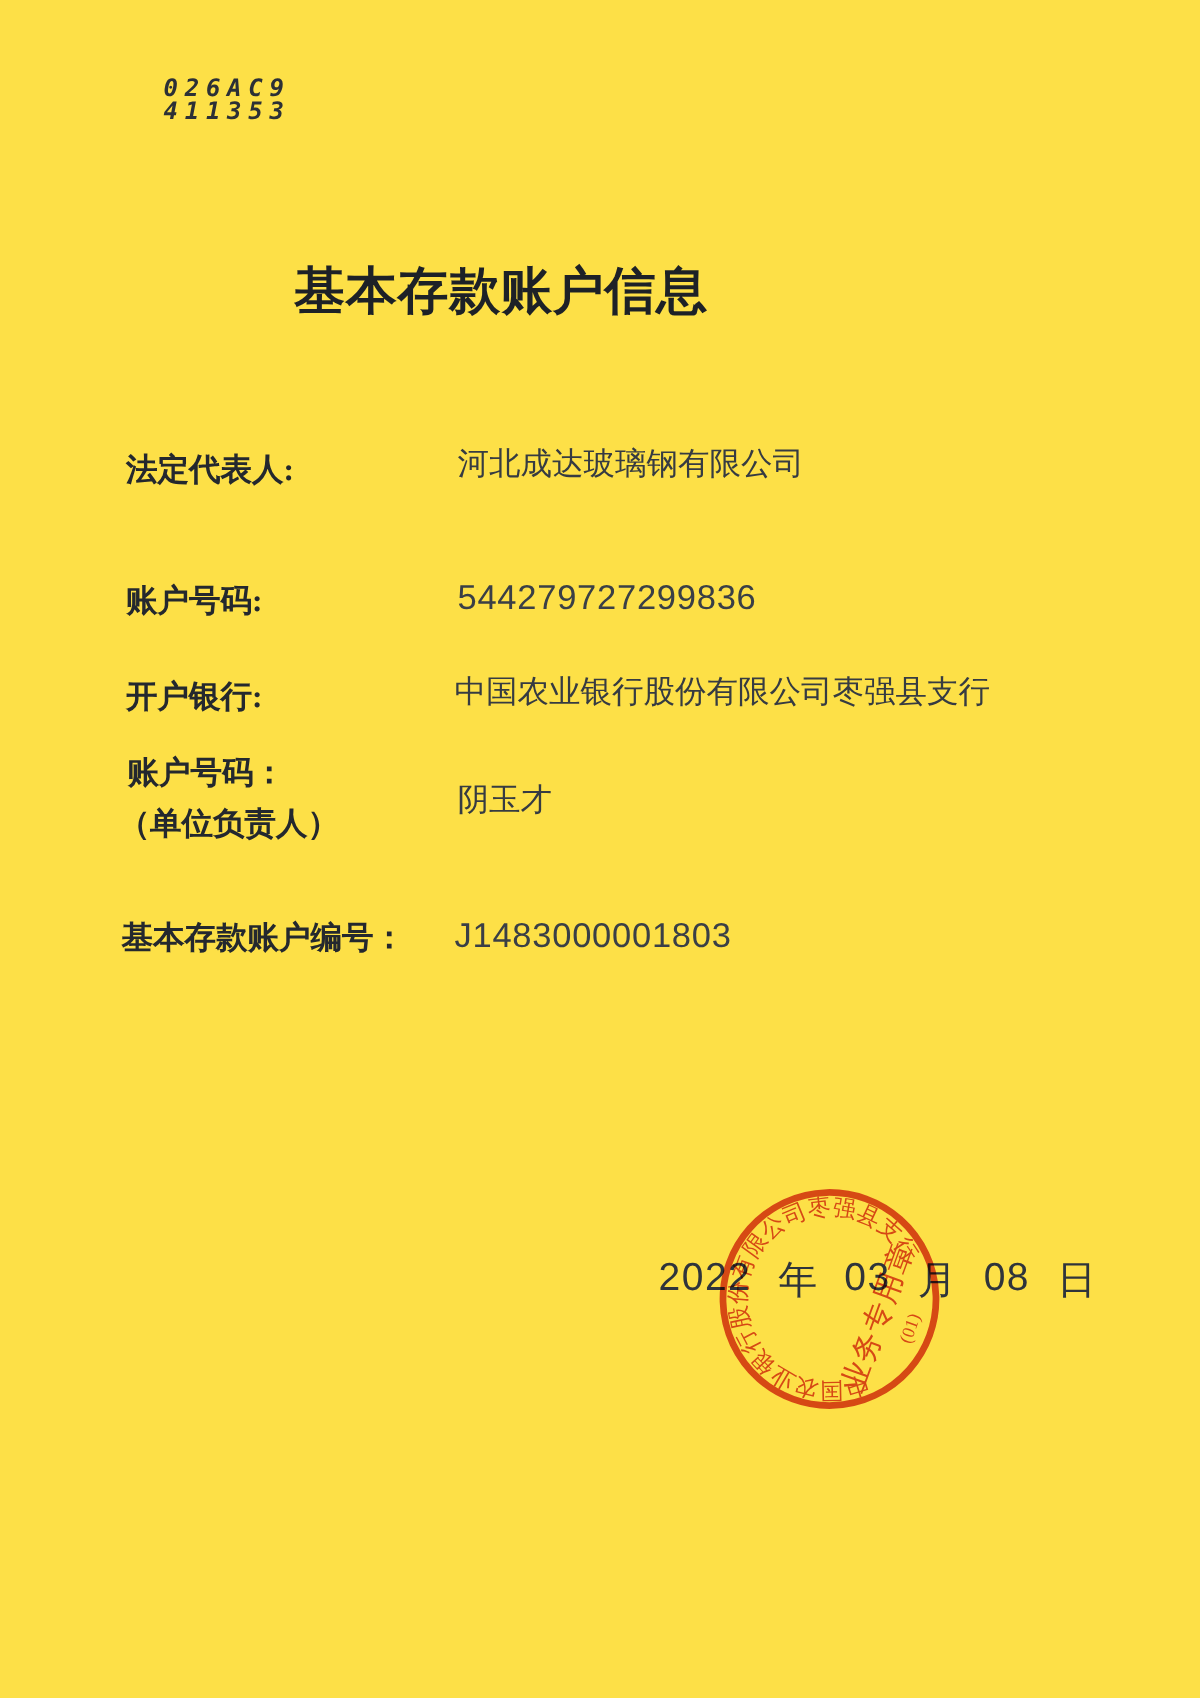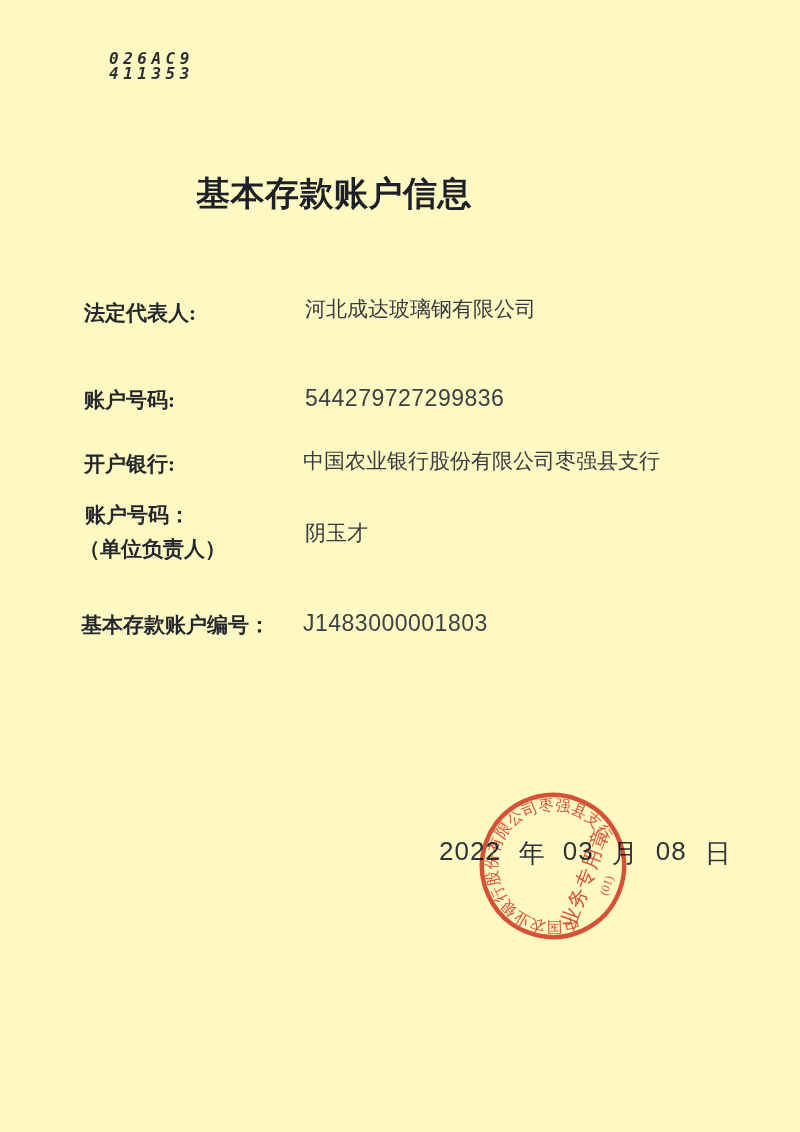--- a/index.html
+++ b/index.html
@@ -1,20 +1,20 @@
 <!DOCTYPE html>
 <html><head>
 <meta charset="utf-8">
 <style>
   html,body{margin:0;padding:0;background:#e9e9e9;}
   .page{
     position:relative;
     width:800px;height:1132px;
     margin:0 auto;
-    background:#fef9c3;
+    background:#fde047;
     overflow:hidden;
     font-family:"Liberation Serif","DejaVu Serif",serif;
     color:#33373d;
   }
   .corner{
     position:absolute;left:109px;top:51px;
     font-family:"DejaVu Sans Mono",monospace;
     font-style:italic;font-weight:700;
     font-size:16px;line-height:15px;
     letter-spacing:4.5px;color:#2c3036;

